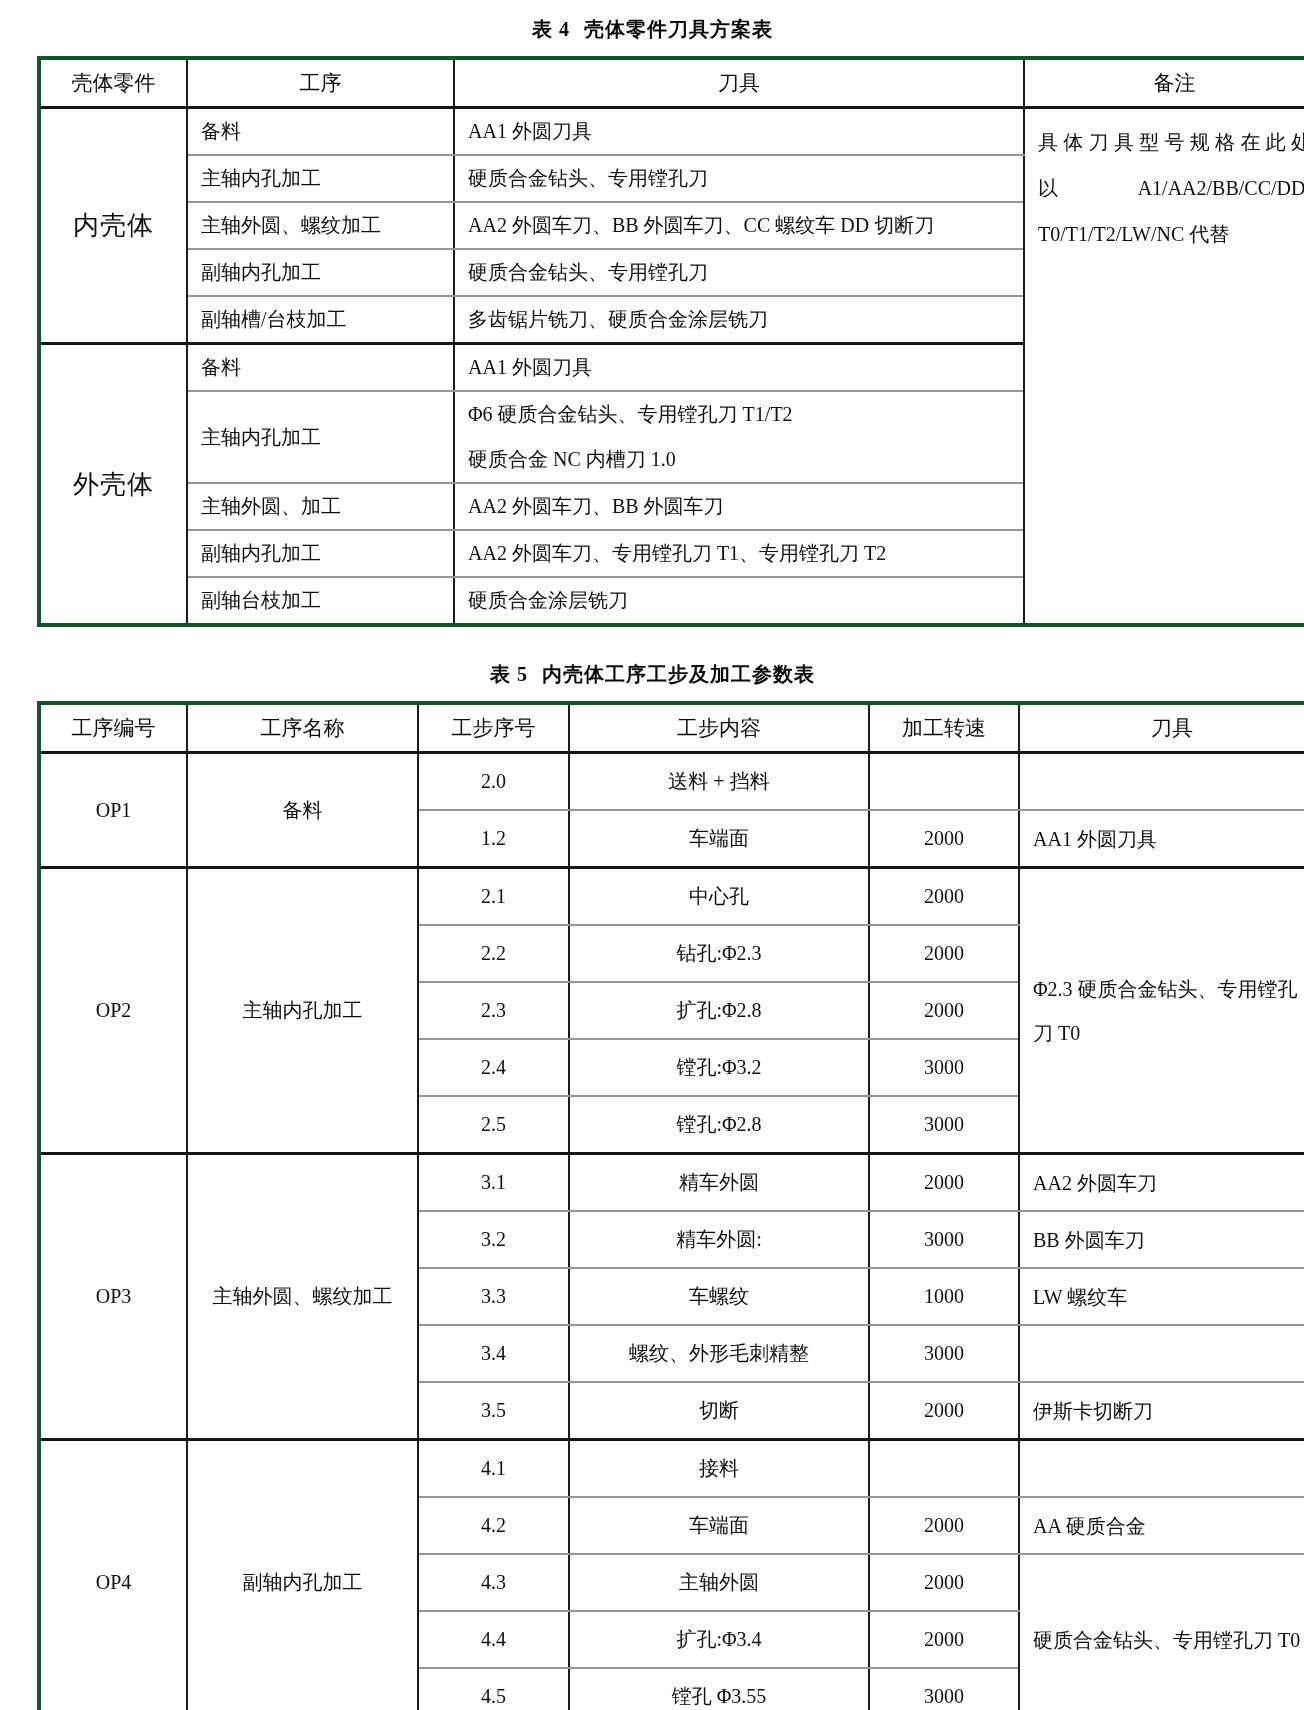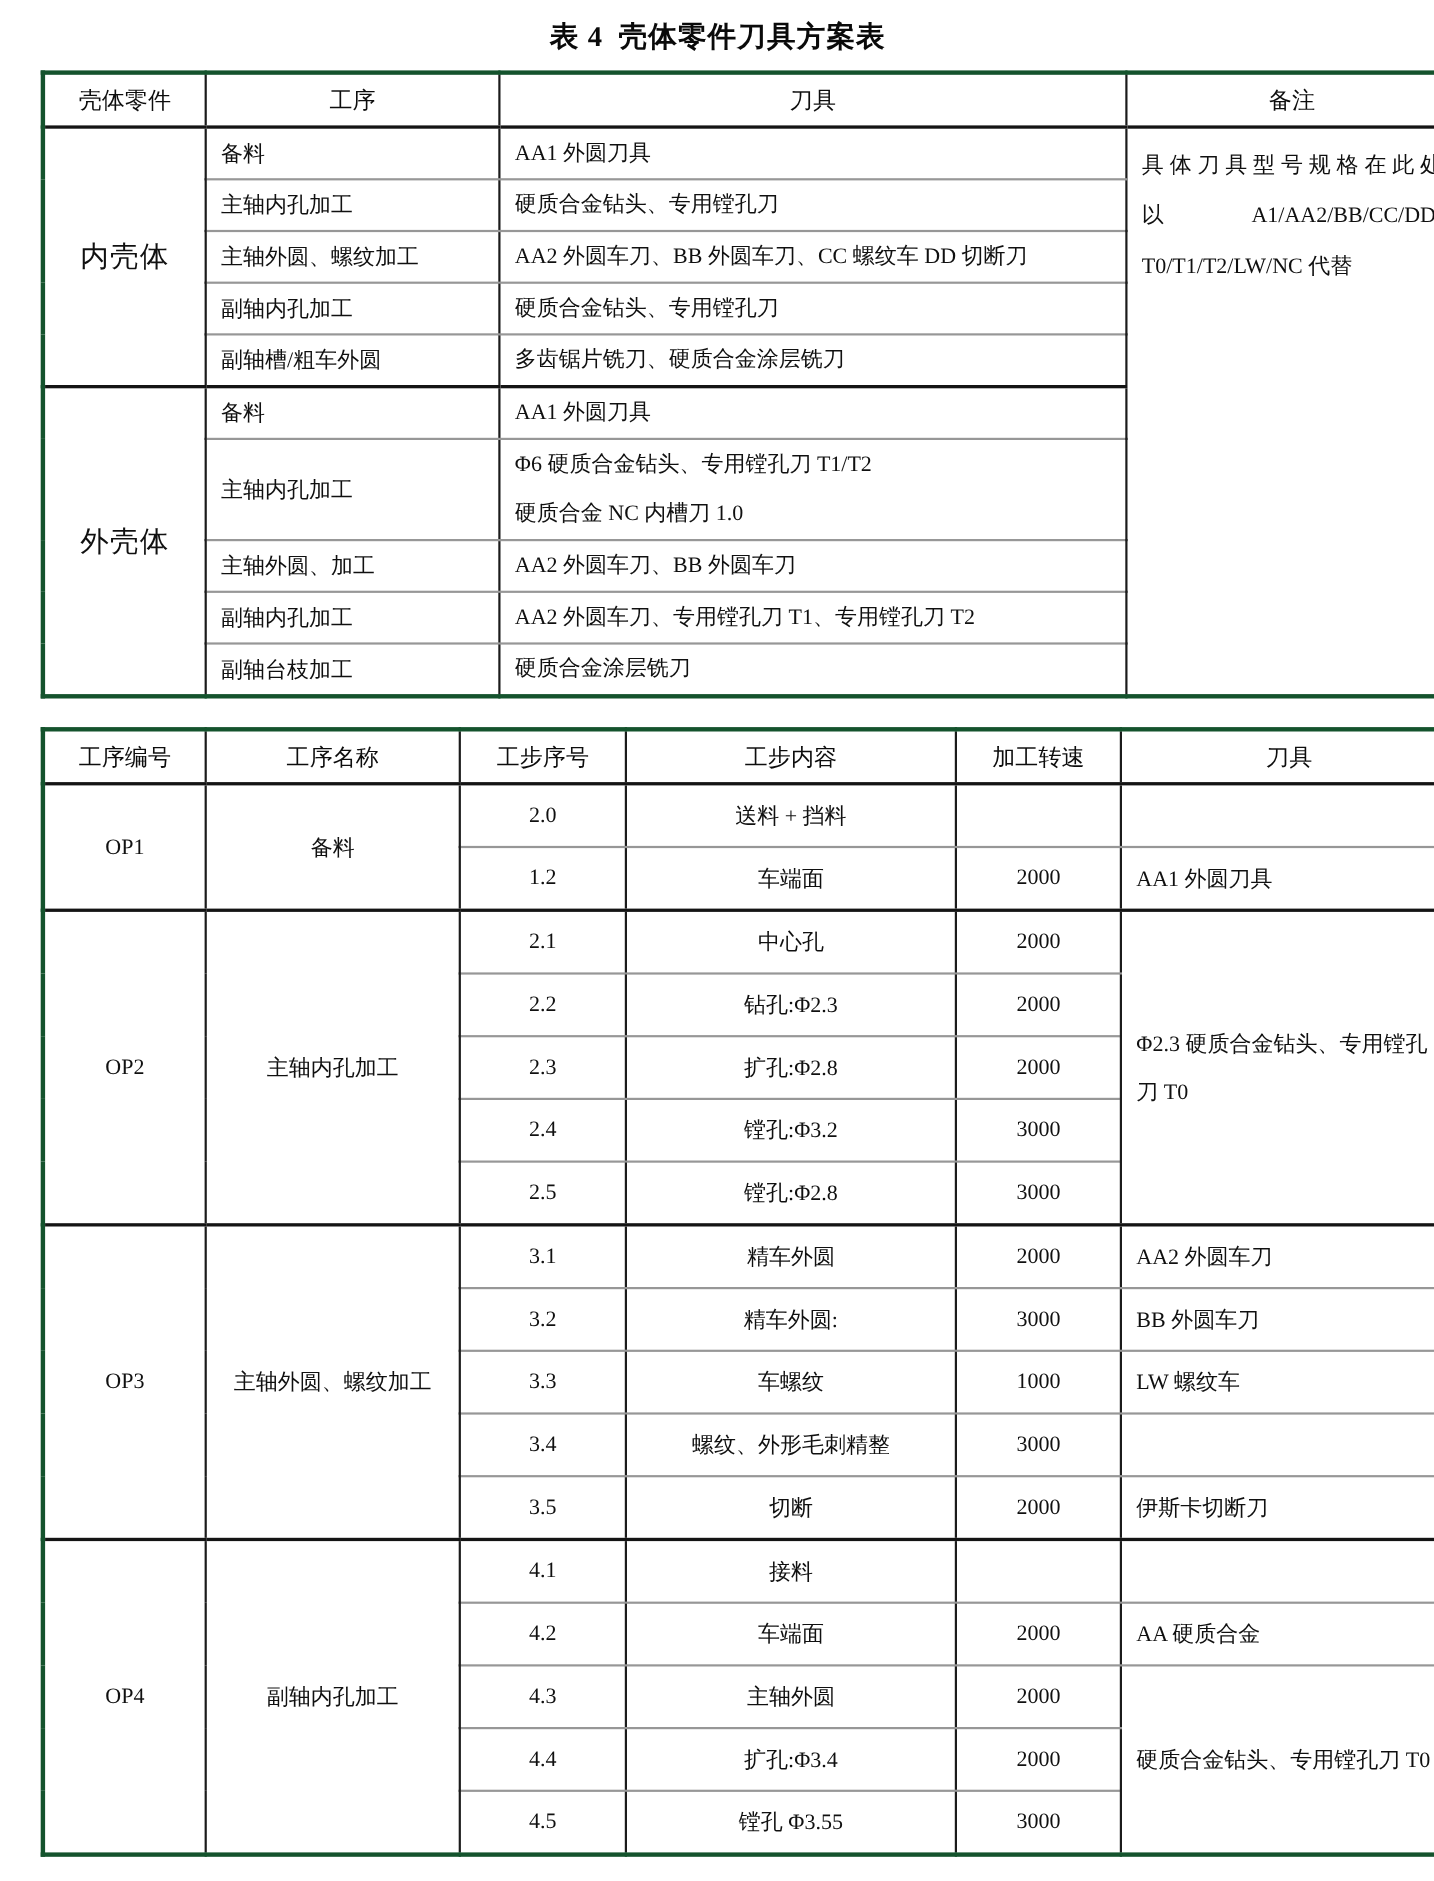--- a/index.html
+++ b/index.html
@@ -3,21 +3,21 @@
 <meta charset="utf-8">
 <style>
   html,body{margin:0;padding:0;background:#fff;}
   body{
     width:1304px;height:1710px;
     font-family:"Liberation Serif","DejaVu Serif",serif;
     color:#111;
   }
   .sheet{padding:8px 8px 0 9px;}
   .tbl-title{
-    text-align:center;font-weight:bold;font-size:26px;
+    text-align:center;font-weight:bold;font-size:20px;
     margin:8px 0 13px 0;letter-spacing:1px;color:#0a0a0a;
   }
   .tbl-title .lbl{margin-right:14px;}
   .gap{height:26px;}
   table{
     width:1287px;border-collapse:collapse;table-layout:fixed;
     border:4px solid #14532d;
     margin-left:28px;
   }
   th{
@@ -92,21 +92,21 @@
             <div>AA2 外圆车刀、BB 外圆车刀、CC 螺纹车 DD 切断刀</div>
           </td>
         </tr>
         <tr>
           <td class="l">副轴内孔加工</td>
           <td class="l tools">
             <div>硬质合金钻头、专用镗孔刀</div>
           </td>
         </tr>
         <tr>
-          <td class="l">副轴槽/粗车外圆</td>
+          <td class="l">副轴槽/台枝加工</td>
           <td class="l tools">
             <div>多齿锯片铣刀、硬质合金涂层铣刀</div>
           </td>
         </tr>
         <tr>
           <td class="c part grp" rowspan="5">外壳体</td>
           <td class="l grp">备料</td>
           <td class="l tools grp">
             <div>AA1 外圆刀具</div>
           </td>
@@ -134,20 +134,23 @@
           <td class="l">副轴台枝加工</td>
           <td class="l tools">
             <div>硬质合金涂层铣刀</div>
           </td>
         </tr>
       </tbody>
   </table>
 
   <div class="gap"></div>
 
+  <div class="tbl-title">
+    <span class="lbl">表 5</span><span>内壳体工序工步及加工参数表</span>
+  </div>
 
   <table id="t5">
     <colgroup>
       <col style="width:148px">
         <col style="width:231px">
         <col style="width:151px">
         <col style="width:300px">
         <col style="width:150px">
         <col style="width:307px">
     </colgroup>

